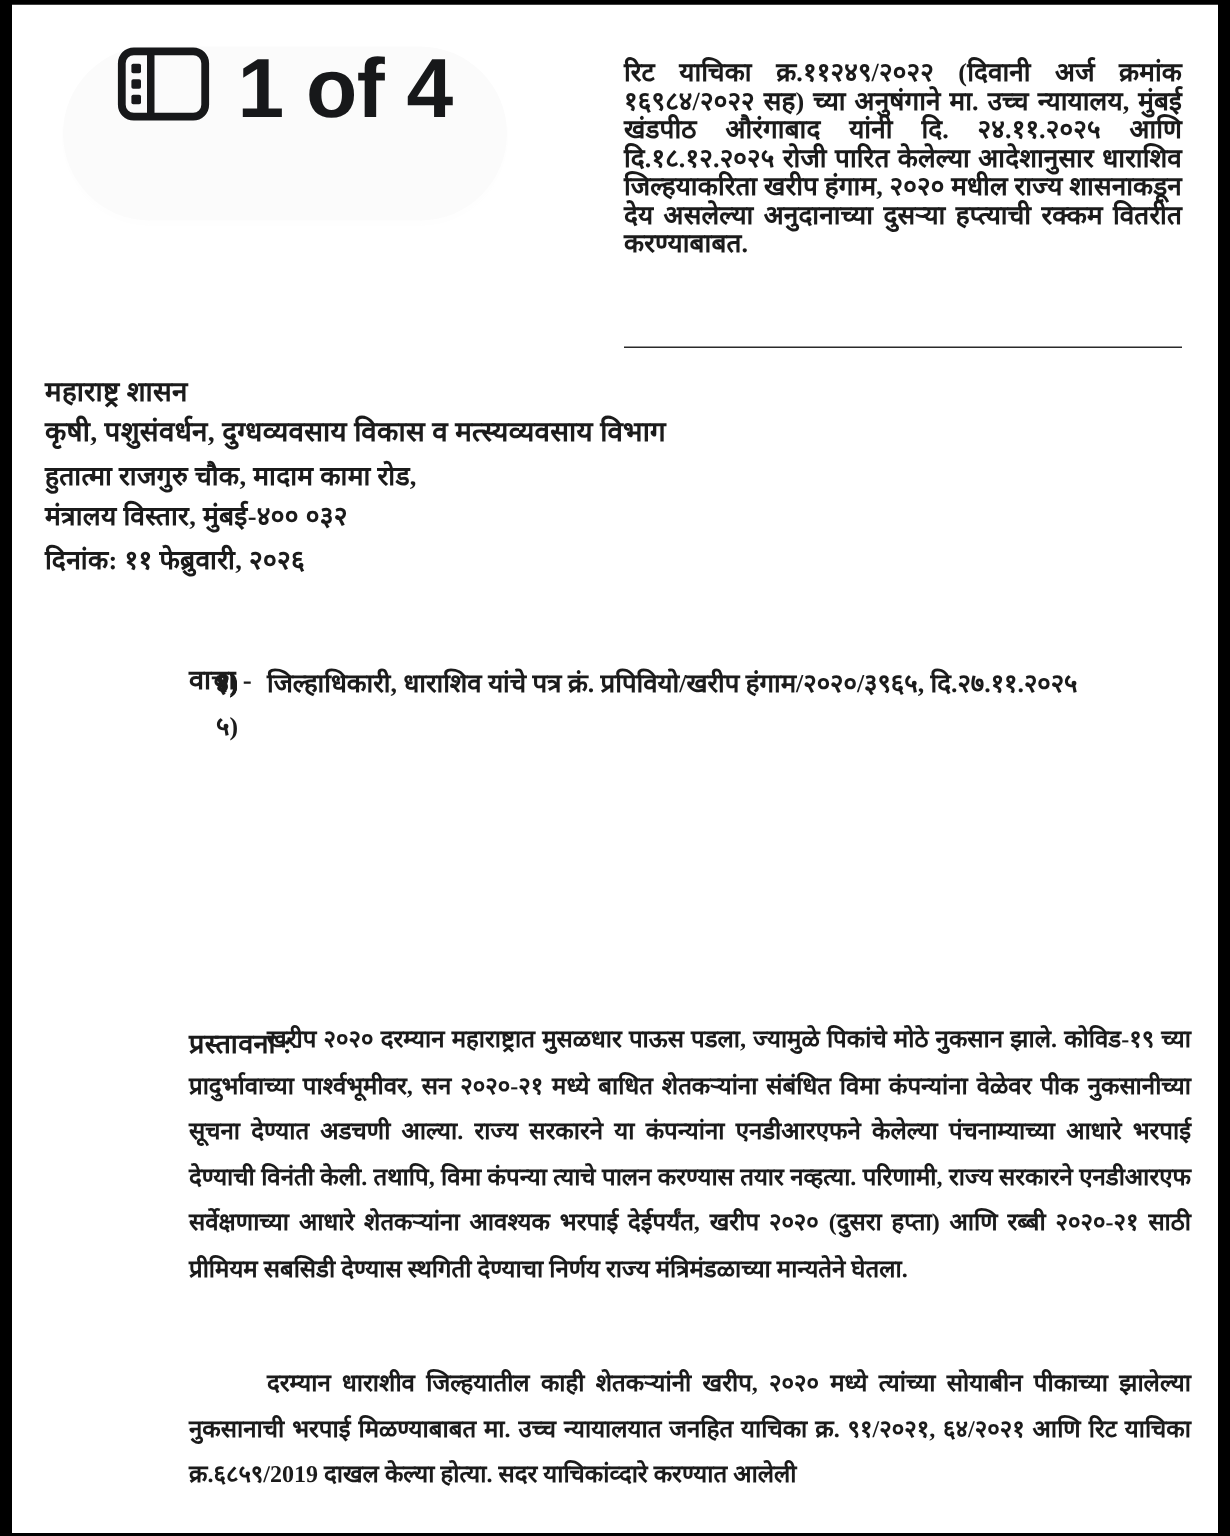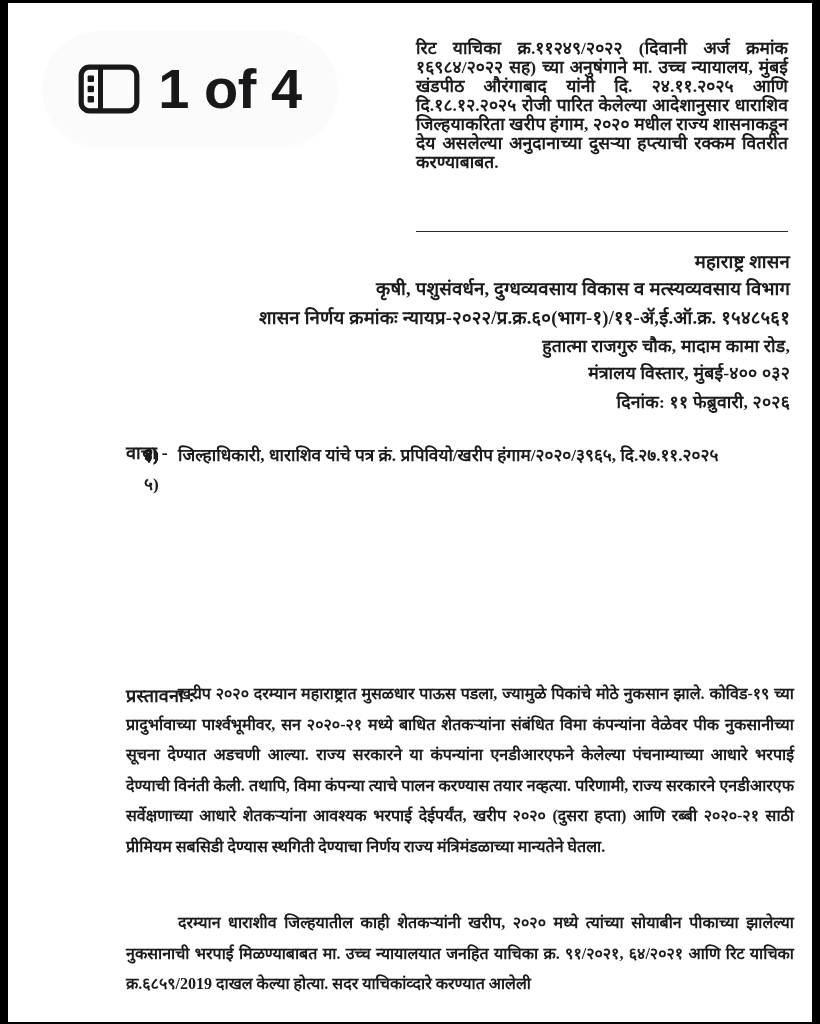--- a/index.html
+++ b/index.html
@@ -49,21 +49,21 @@
     position: absolute;
     left: 34px;
     top: 28px;
     width: 296px;
     height: 116px;
     border-radius: 58px;
     background: #fbfbfb;
     box-shadow: 0 0 22px 12px rgba(255,255,255,0.95),
                 0 2px 6px rgba(0,0,0,0.04);
     display: flex;
-    align-items: center;
+    align-items: flex-start;
     justify-content: center;
     gap: 18px;
     z-index: 20;
   }
   .badge-icon {
     width: 62px;
     height: 50px;
     flex: none;
     display: block;
   }
@@ -106,21 +106,21 @@
     width: 372px;
     height: 0;
     border-top: 1.6px solid #2a2a2a;
   }
 
   .masthead {
     position: absolute;
     left: 22px;
     top: 246px;
     width: 760px;
-    text-align: right;
+    text-align: left;
   }
   .masthead .ln {
     font-weight: 700;
     letter-spacing: 0.2px;
     white-space: nowrap;
   }
   .ln-org   { font-size: 18.5px; line-height: 26px; }
   .ln-dept  { font-size: 18.5px; line-height: 29px; }
   .ln-grno  { font-size: 18.5px; line-height: 29px; }
   .ln-addr  { font-size: 17.6px; line-height: 27px; font-weight: 600; }
@@ -186,21 +186,20 @@
   <div class="sheet">
 
     <div class="doc">
 
       <div class="subject-block">रिट याचिका क्र.११२४९/२०२२ (दिवानी अर्ज क्रमांक १६९८४/२०२२ सह) च्या अनुषंगाने मा. उच्च न्यायालय, मुंबई खंडपीठ औरंगाबाद यांनी दि. २४.११.२०२५ आणि दि.१८.१२.२०२५ रोजी पारित केलेल्या आदेशानुसार धाराशिव जिल्हयाकरिता खरीप हंगाम, २०२० मधील राज्य शासनाकडून देय असलेल्या अनुदानाच्या दुसऱ्या हप्त्याची रक्कम वितरीत करण्याबाबत.</div>
       <div class="subject-rule"></div>
 
       <div class="masthead">
         <div class="ln ln-org">महाराष्ट्र शासन</div>
         <div class="ln ln-dept">कृषी, पशुसंवर्धन, दुग्धव्यवसाय विकास व मत्स्यव्यवसाय विभाग</div>
-        <div class="ln ln-grno">शासन निर्णय क्रमांकः न्यायप्र-२०२२/प्र.क्र.६०(भाग-१)/११-ॲ,ई.ऑ.क्र. १५४८५६१</div>
         <div class="ln ln-addr">हुतात्मा राजगुरु चौक, मादाम कामा रोड,</div>
         <div class="ln ln-addr">मंत्रालय विस्तार, मुंबई-४०० ०३२</div>
         <div class="ln ln-date">दिनांक: ११  फेब्रुवारी, २०२६</div>
       </div>
 
       <div class="section-head" id="vacha-head">वाचा -</div>
 
       <ul class="ref-list">
         <li>
           <span class="ref-num">१)</span>

